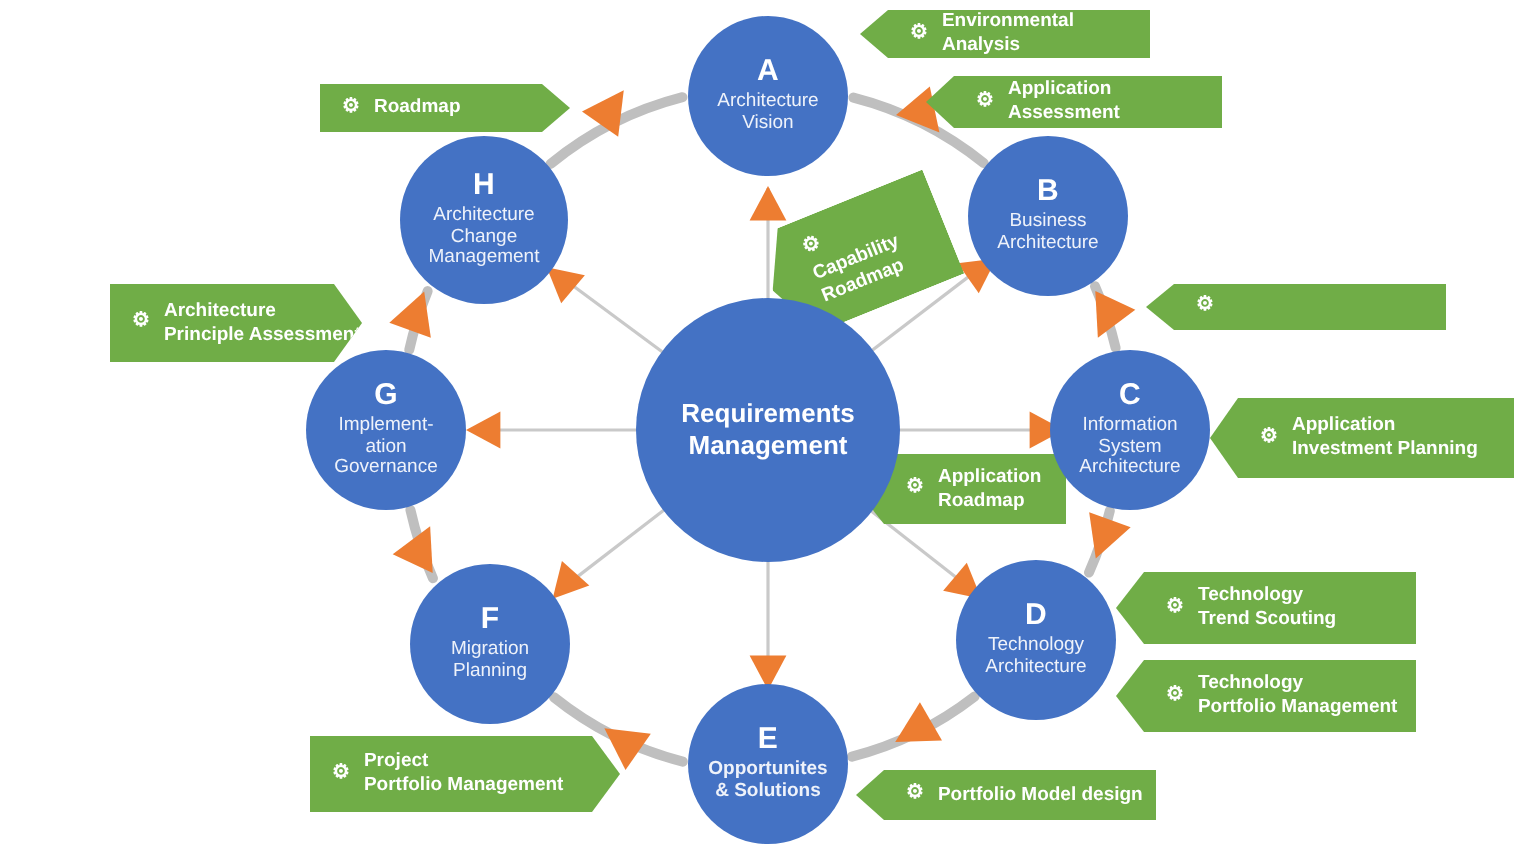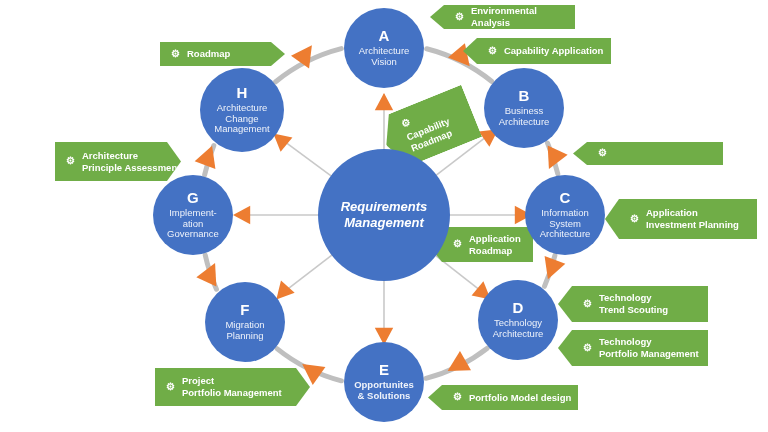--- a/index.html
+++ b/index.html
@@ -14,21 +14,20 @@
     text-align:center;line-height:1.12;box-sizing:border-box;
     transform:translate(-50%,-50%);
   }
   .node .letter{font-weight:bold;font-size:15px;letter-spacing:.2px;margin-bottom:1px;}
   .node .label{font-size:9.5px;color:#eef2fa;padding:0 4px;}
 
   .center-node{
     position:absolute;border-radius:50%;background:#4472C4;color:#fff;
     display:flex;align-items:center;justify-content:center;text-align:center;
     transform:translate(-50%,-50%);
-    font-style:italic;
   }
   .center-node .ctext{font-size:13px;font-weight:bold;line-height:1.25;}
 
   .banner{
     position:absolute;background:#70AD47;color:#fff;
     display:flex;align-items:center;box-sizing:border-box;
     font-size:9.5px;font-weight:bold;line-height:1.25;
   }
   .banner.right{ 
     clip-path:polygon(0 0, calc(100% - 14px) 0, 100% 50%, calc(100% - 14px) 100%, 0 100%);
@@ -96,21 +95,21 @@
       </g>
   </svg>
 
   <div id="banner-layer">
       <div class="banner left" style="left: 430px; top: 5px; width: 145px; height: 24px; background: rgb(112, 173, 71);">
         <span class="gear" style="font-size: 10px;">⚙</span>
         <span class="btext">Environmental Analysis</span>
       </div>
       <div class="banner left" style="left: 463px; top: 38px; width: 148px; height: 26px; background: rgb(112, 173, 71);">
         <span class="gear" style="font-size: 10px;">⚙</span>
-        <span class="btext">Capability Application</span>
+        <span class="btext">Application Assessment</span>
       </div>
       <div class="banner right" style="left: 160px; top: 42px; width: 125px; height: 24px; background: rgb(112, 173, 71);">
         <span class="gear" style="font-size: 10px;">⚙</span>
         <span class="btext">Roadmap</span>
       </div>
       <div class="banner right" style="left: 55px; top: 142px; width: 126px; height: 39px; background: rgb(112, 173, 71);">
         <span class="gear" style="font-size: 10px;">⚙</span>
         <span class="btext">Architecture
 Principle Assessment</span>
       </div>

